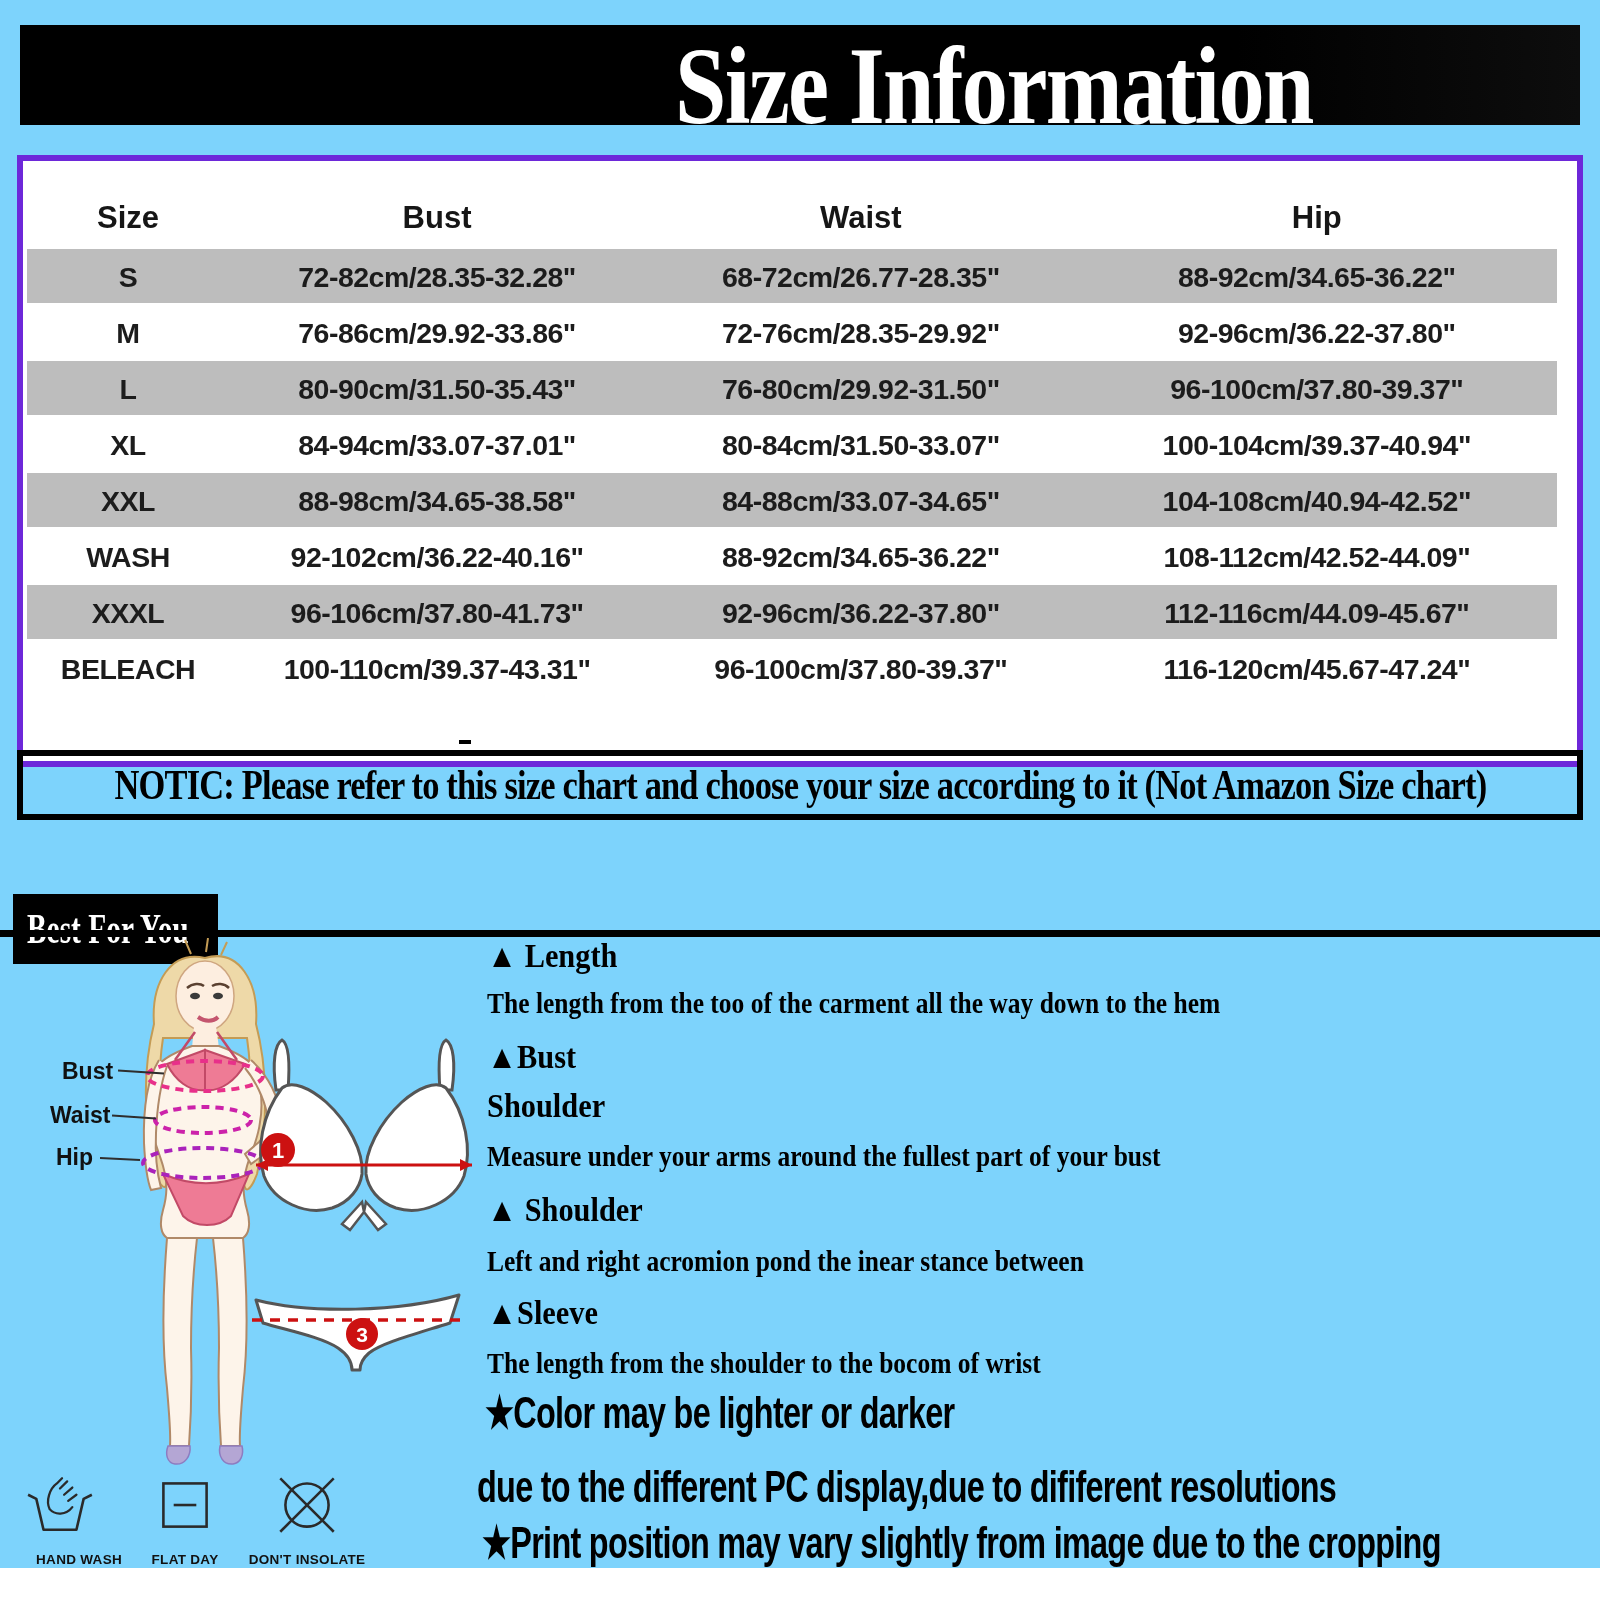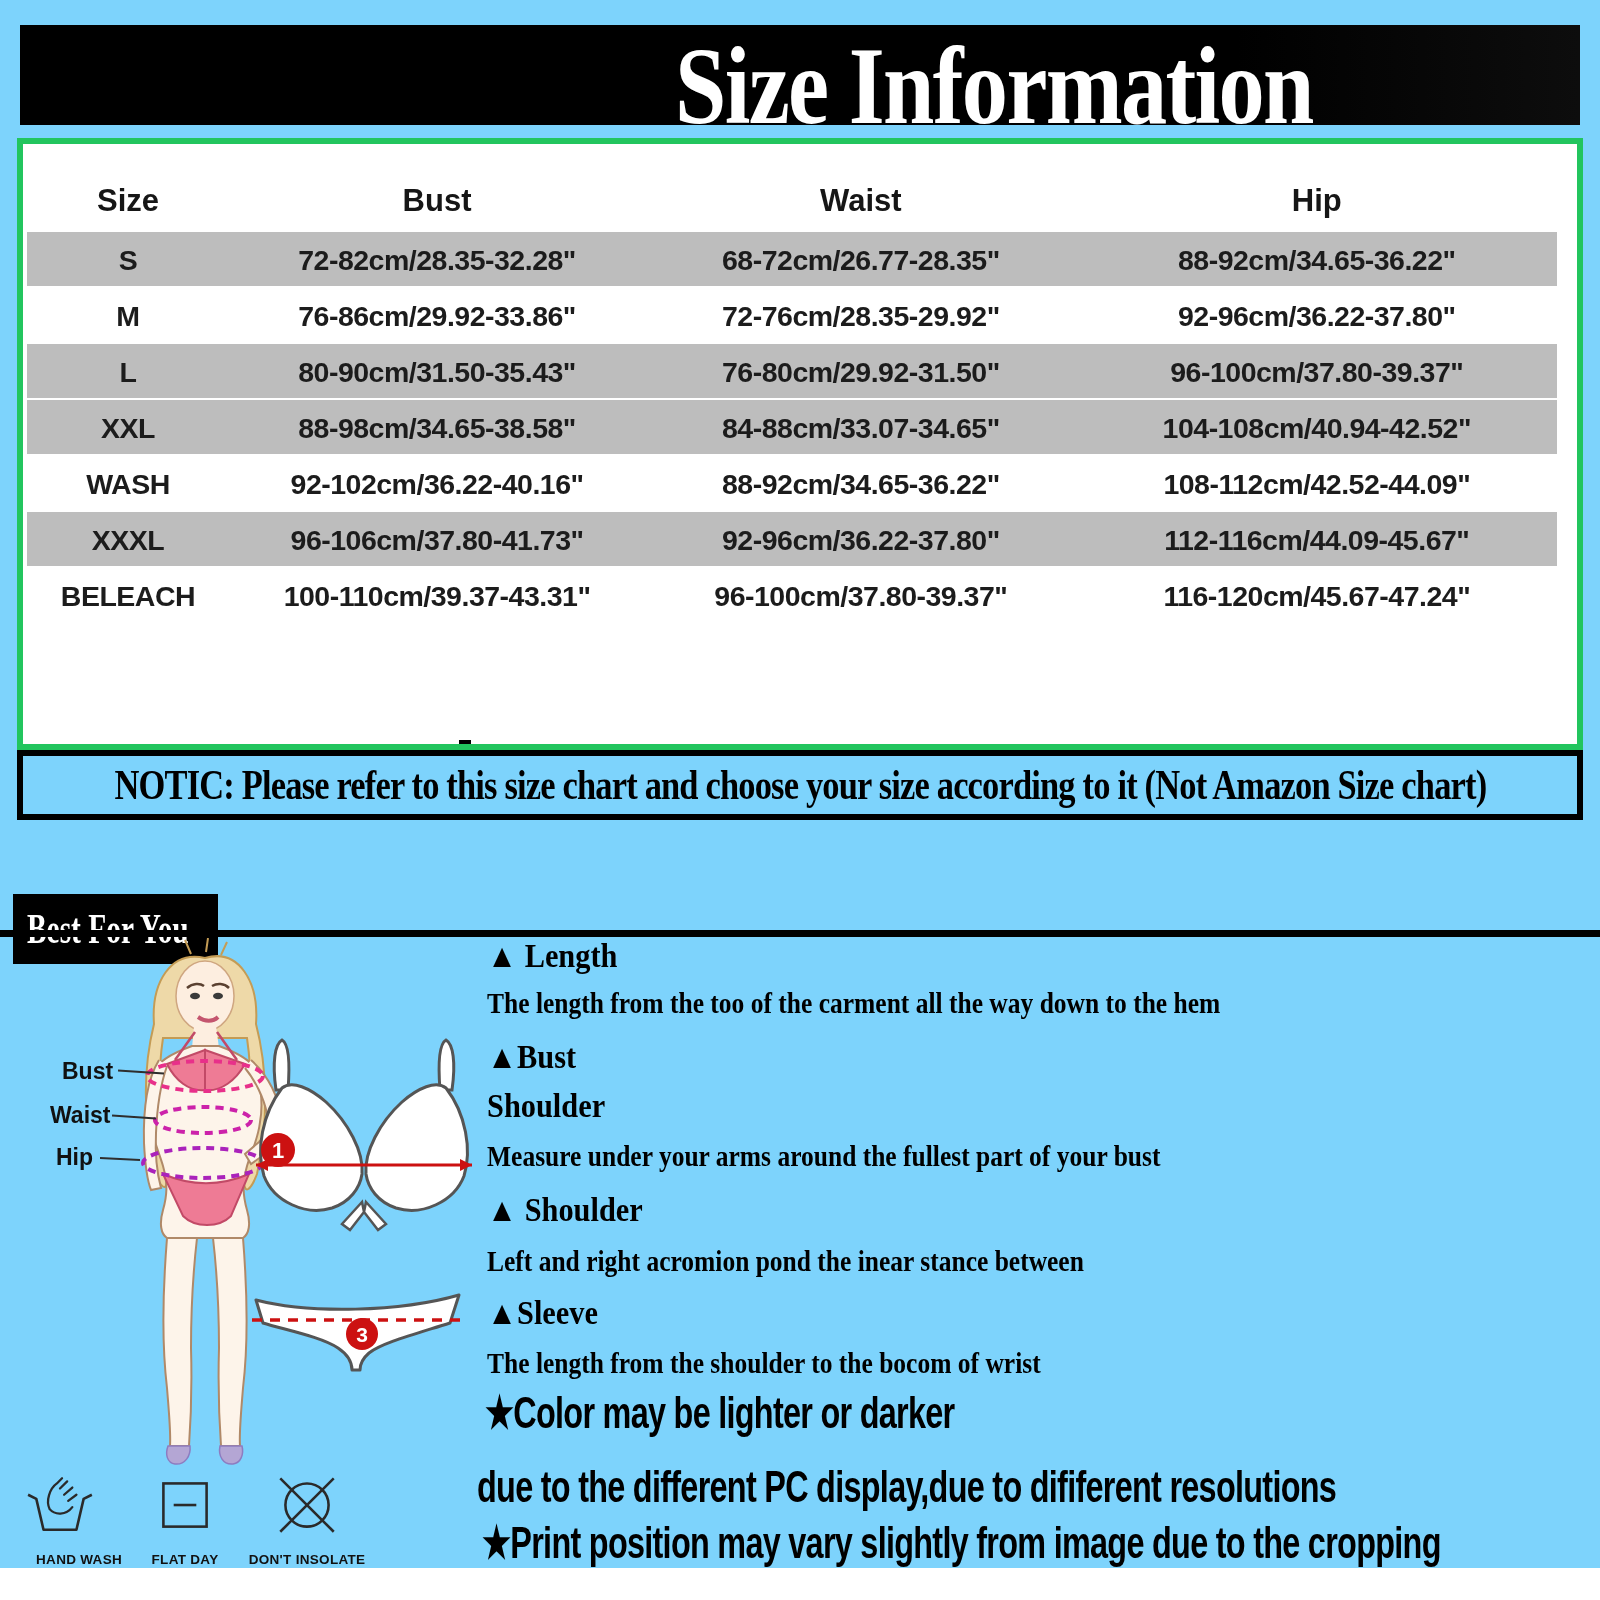--- a/index.html
+++ b/index.html
@@ -7,22 +7,22 @@
     position:relative; width:1600px; height:1568px; background:#7dd3fc;
     font-family:"Liberation Sans", sans-serif; overflow:hidden; color:#111;
   }
   
   .top-banner { position:absolute; left:20px; top:25px; width:1560px; height:100px;
     background:linear-gradient(90deg,#000 0%,#000 78%,#0d0d0d 100%); }
   .main-title { position:absolute; left:655px; top:6px; color:#fff; white-space:nowrap;
     font-family:"Liberation Serif", serif; font-weight:bold; font-size:110px; line-height:110px;
     transform:scaleX(0.84); transform-origin:left; letter-spacing:-2px; }
   
-  .table-box { position:absolute; left:17px; top:138px; width:1566px; height:612px;
-    border:6px solid #22c55e; box-sizing:border-box; background:#fff; }
+  .table-box { position:absolute; left:17px; top:155px; width:1566px; height:612px;
+    border:6px solid #6d28d9; box-sizing:border-box; background:#fff; }
   .thead { position:absolute; left:4px; right:20px; top:26px; height:62px; display:flex; }
   .tbody { position:absolute; left:4px; right:20px; top:88px; }
   .trow { height:56px; display:flex; align-items:center; }
   .trow.gray { background:#bdbdbd; box-shadow: inset 0 -2px 0 #ffffff; }
   .hcell, .cell { display:flex; align-items:center; justify-content:center; text-align:center; }
   .hcell { font-weight:bold; font-size:31px; color:#161616; }
   .cell  { font-weight:bold; font-size:28.5px; color:#1c1c1c; letter-spacing:-0.5px; }
   .c0 { width:13.2%; } .c1 { width:27.2%; } .c2 { width:28.2%; } .c3 { width:31.4%; }
   
   .notice-box { position:absolute; left:17px; top:750px; width:1566px; height:70px;
@@ -85,20 +85,26 @@
         <div class="cell c0">M</div>
         <div class="cell c1">76-86cm/29.92-33.86"</div>
         <div class="cell c2">72-76cm/28.35-29.92"</div>
         <div class="cell c3">92-96cm/36.22-37.80"</div>
       </div>
       <div class="trow gray">
         <div class="cell c0">L</div>
         <div class="cell c1">80-90cm/31.50-35.43"</div>
         <div class="cell c2">76-80cm/29.92-31.50"</div>
         <div class="cell c3">96-100cm/37.80-39.37"</div>
+      </div>
+      <div class="trow">
+        <div class="cell c0">XL</div>
+        <div class="cell c1">84-94cm/33.07-37.01"</div>
+        <div class="cell c2">80-84cm/31.50-33.07"</div>
+        <div class="cell c3">100-104cm/39.37-40.94"</div>
       </div>
       <div class="trow gray">
         <div class="cell c0">XXL</div>
         <div class="cell c1">88-98cm/34.65-38.58"</div>
         <div class="cell c2">84-88cm/33.07-34.65"</div>
         <div class="cell c3">104-108cm/40.94-42.52"</div>
       </div>
       <div class="trow">
         <div class="cell c0">WASH</div>
         <div class="cell c1">92-102cm/36.22-40.16"</div>

